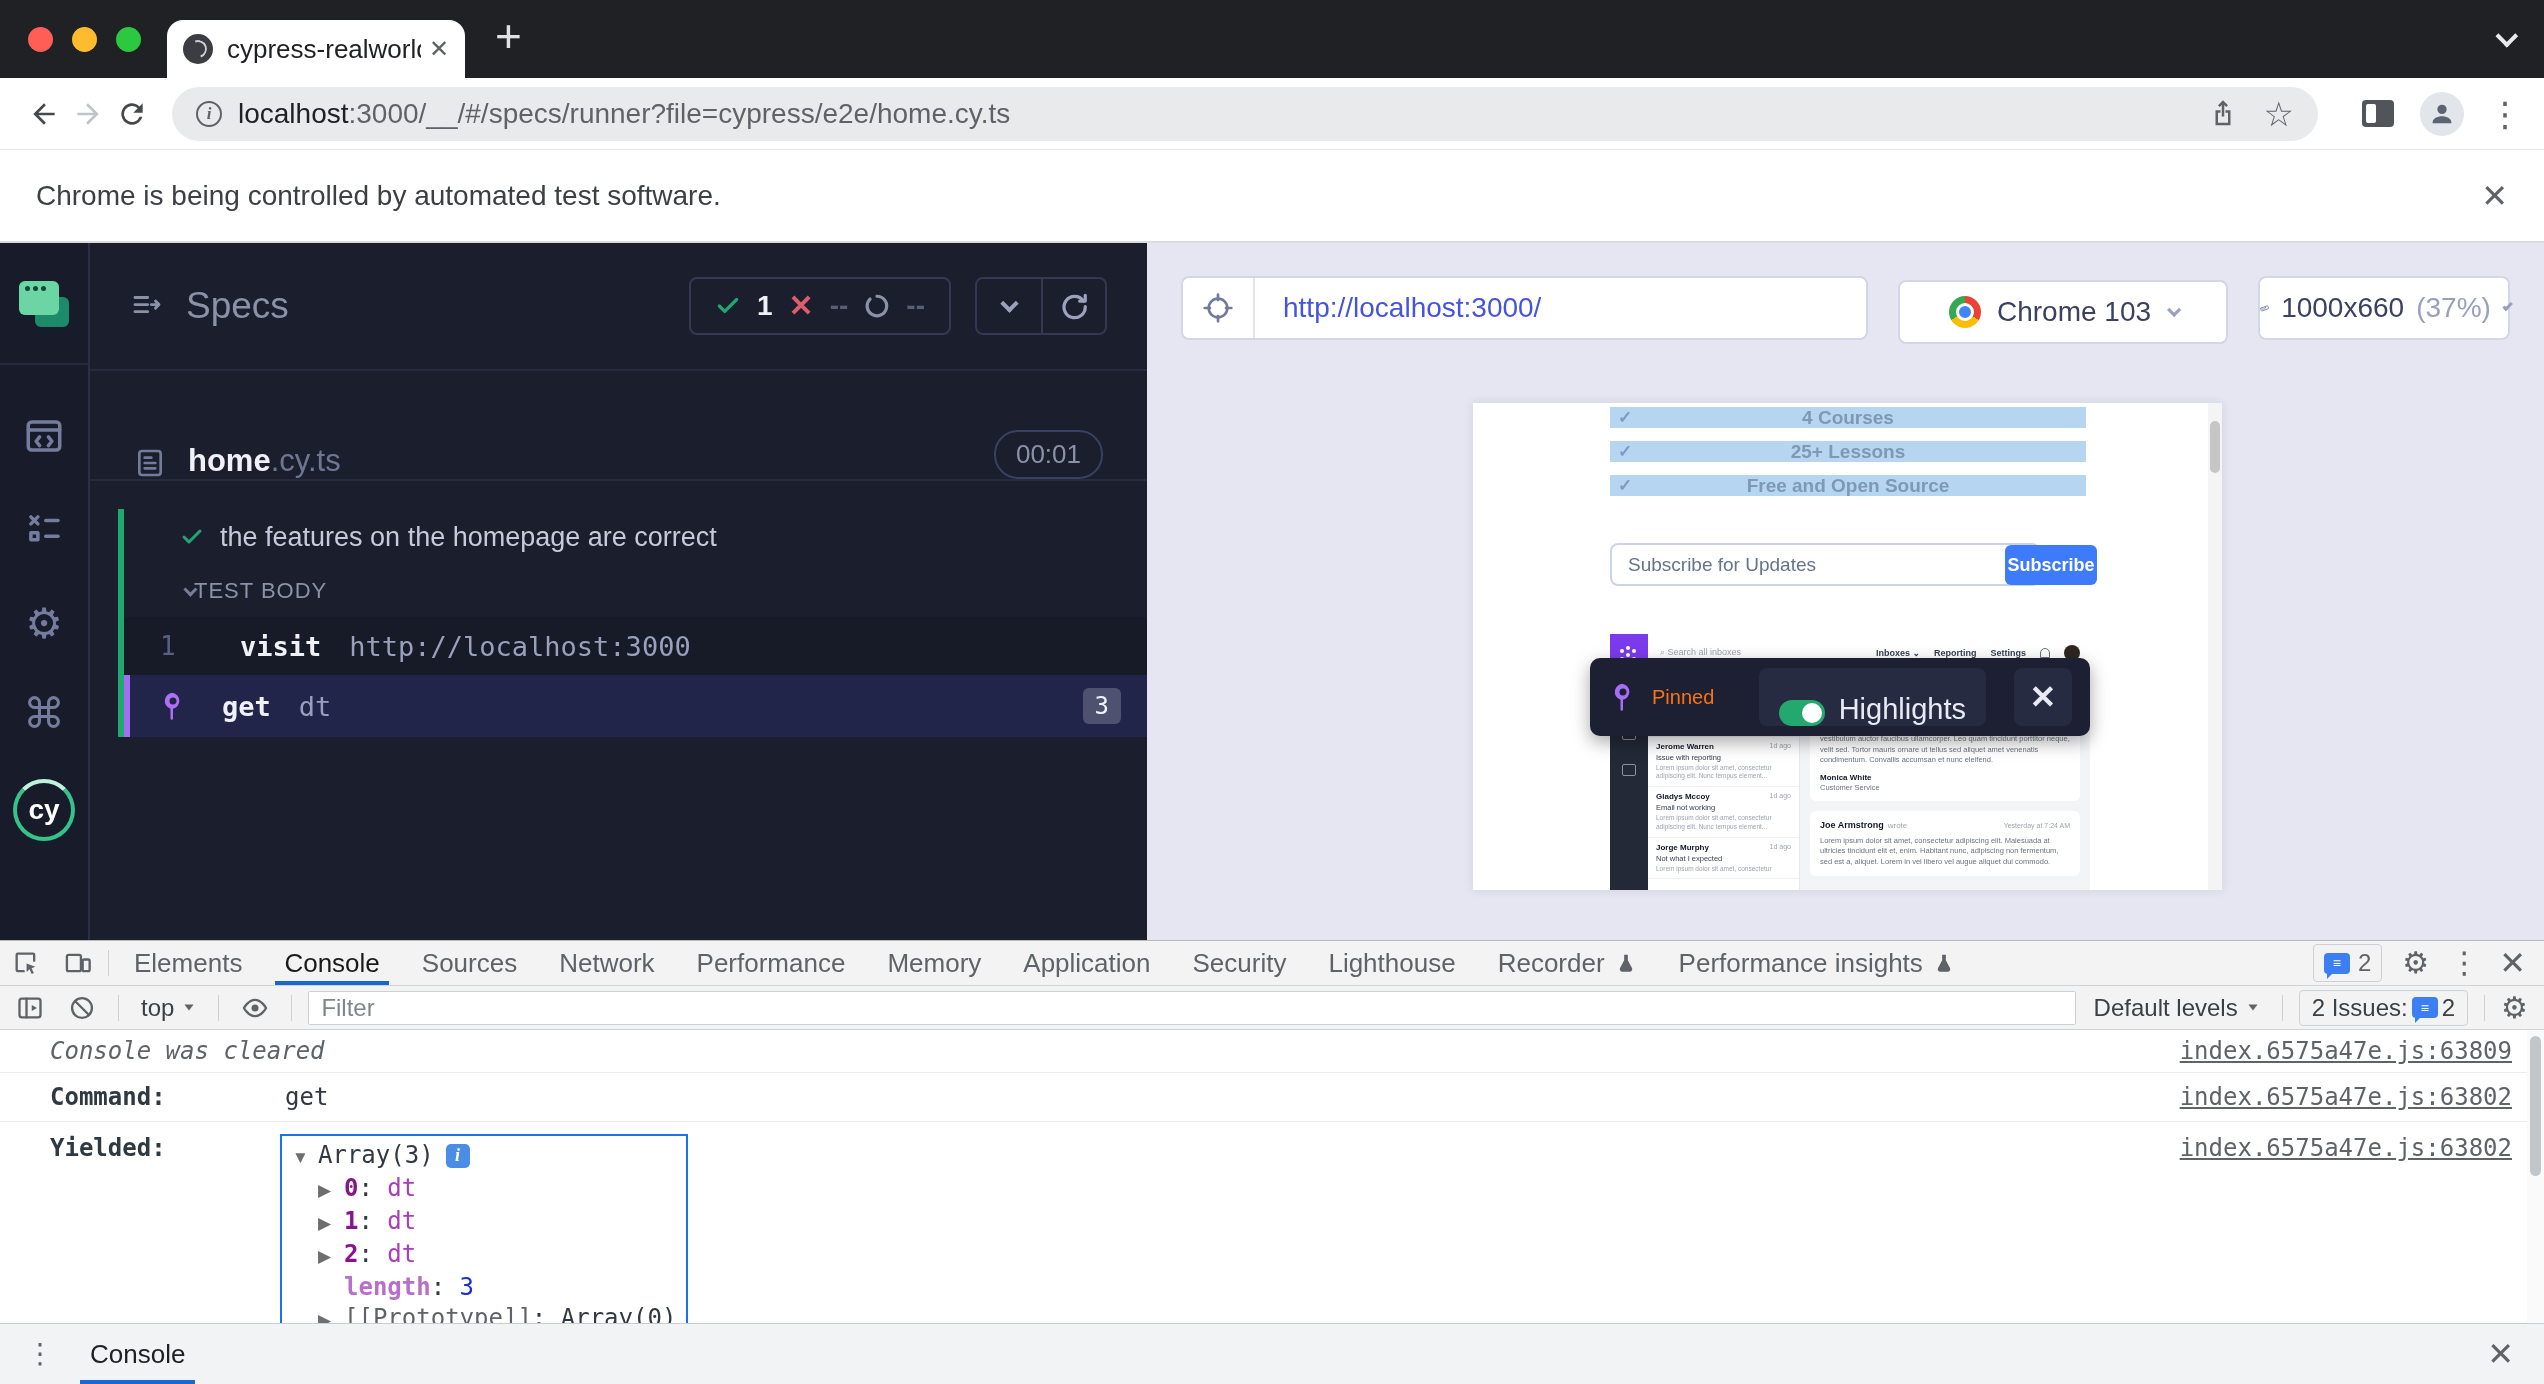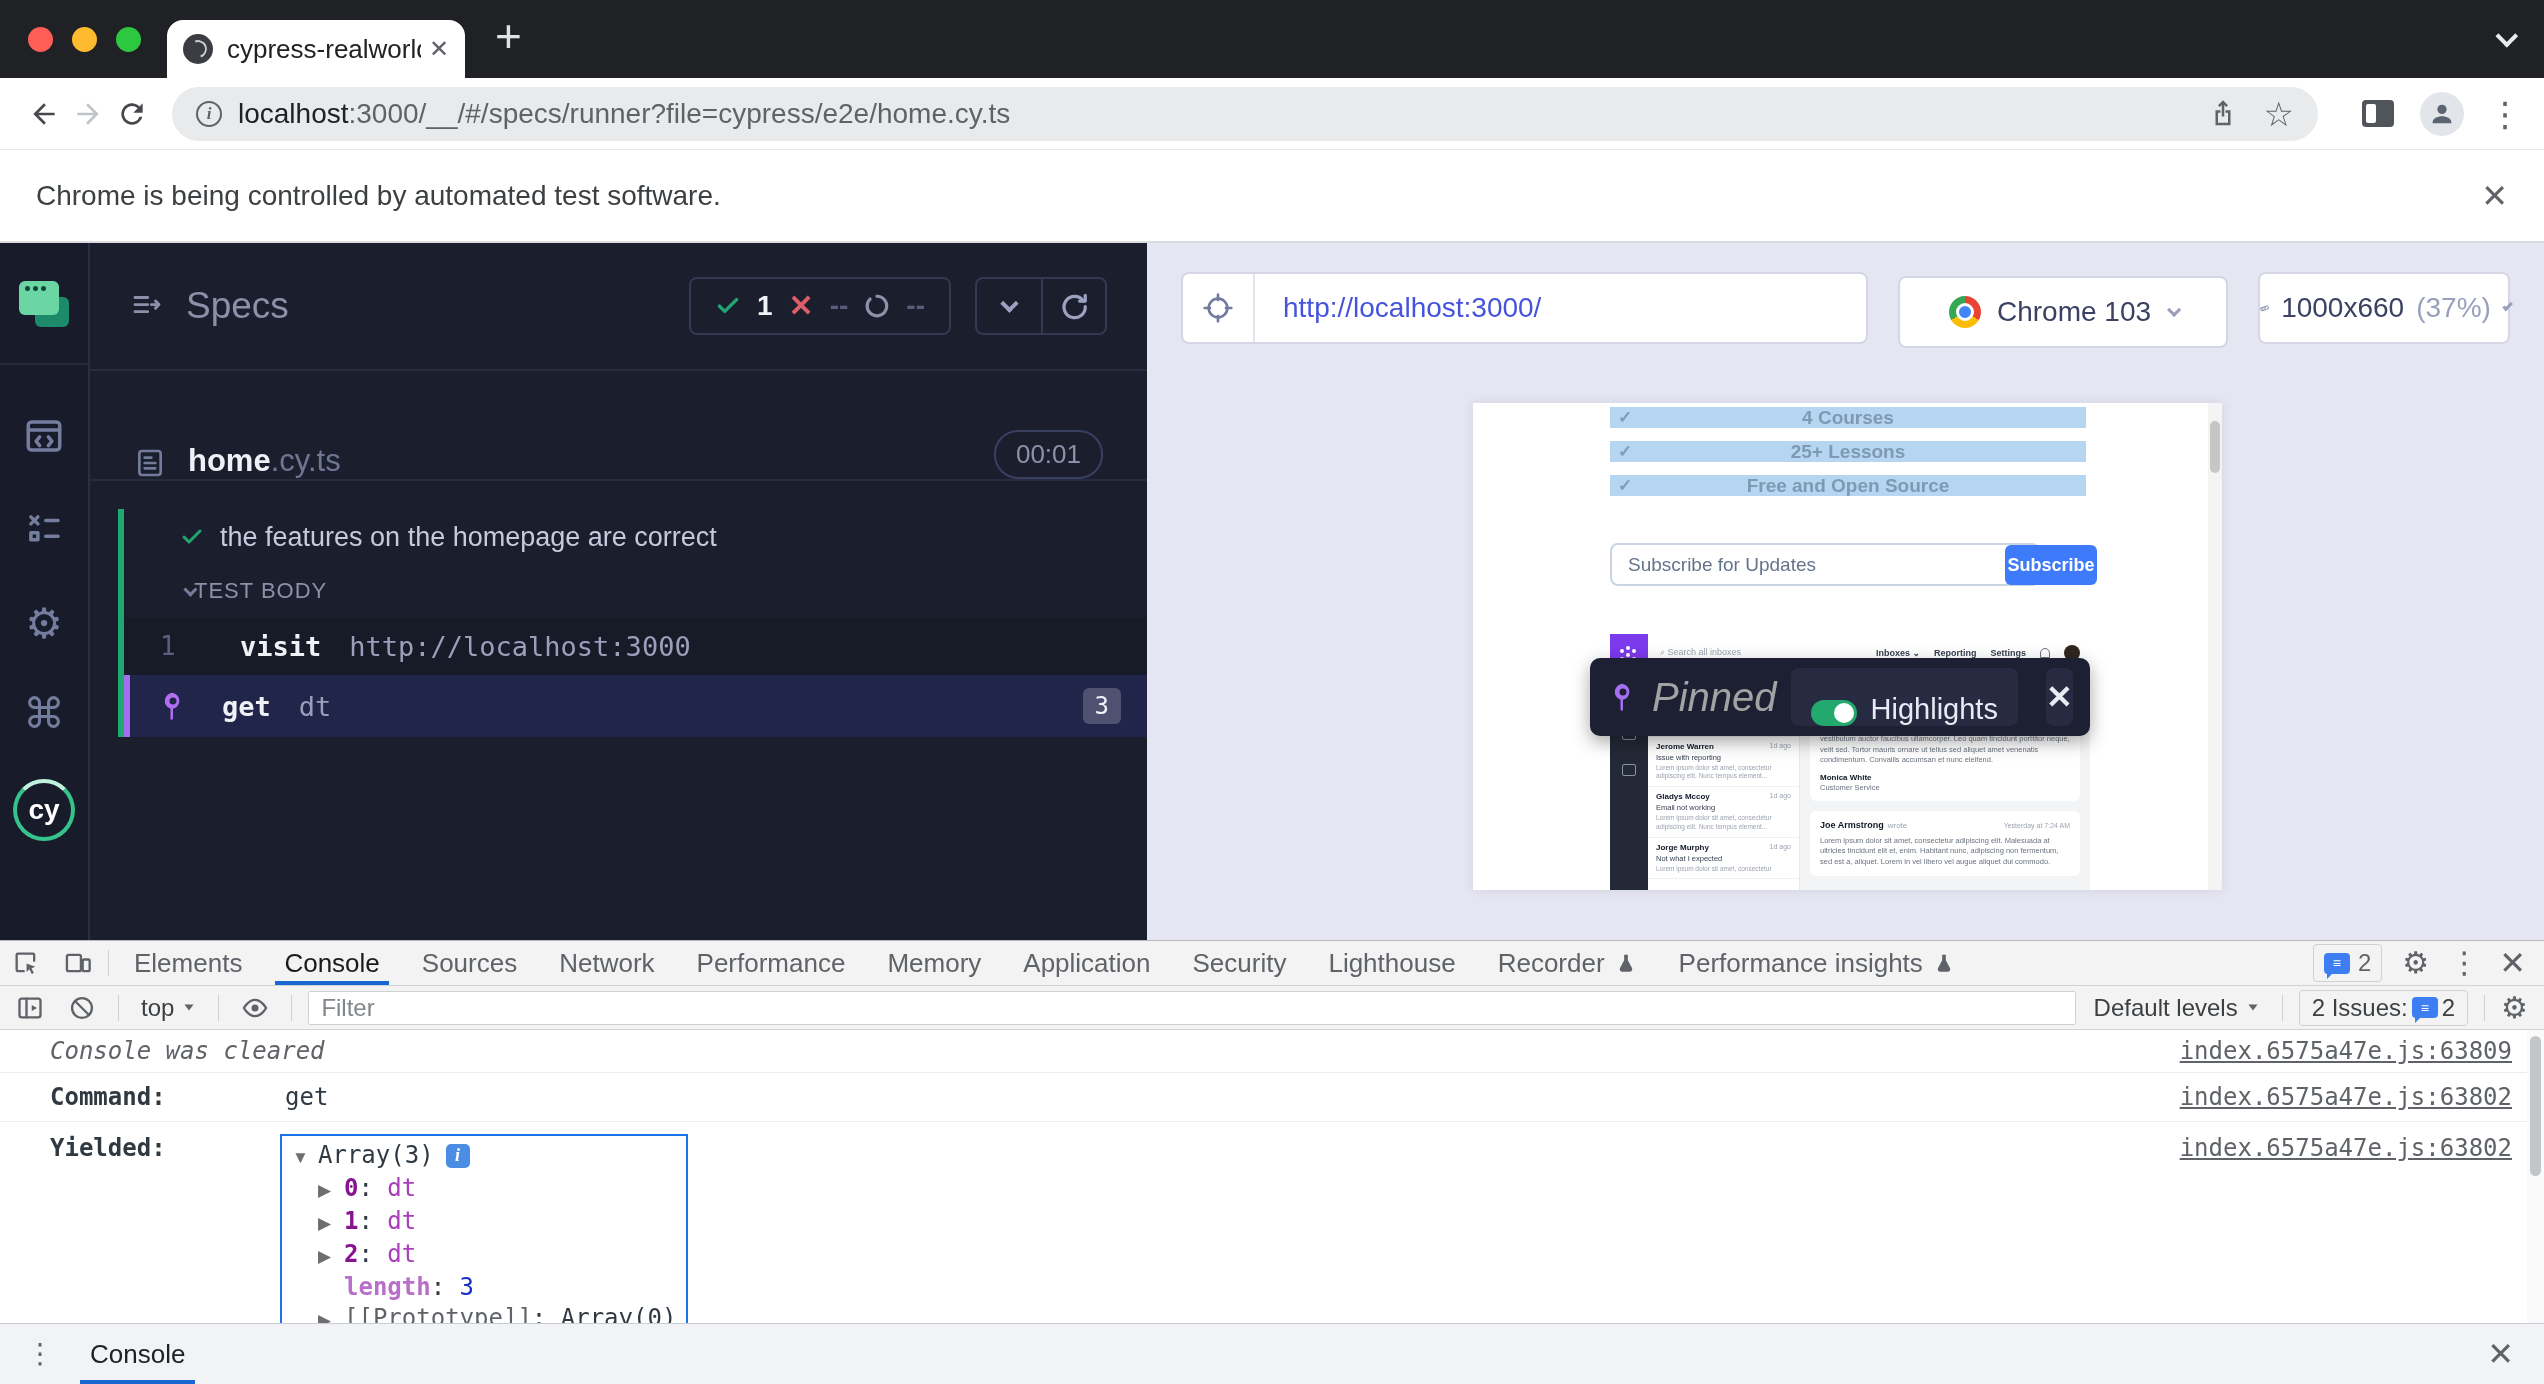--- a/index.html
+++ b/index.html
@@ -92,21 +92,21 @@
   .cmd-num { width:46px; margin-left:36px; font-size:26px; color:#596080; }
   .cmd-name { font-size:27px; font-weight:700; color:#f0f1f7; margin-left:34px; }
   .cmd-arg { font-size:27px; color:#9aa0bc; margin-left:28px; }
   .cmd.sel { height:62px; background:#21254a; border-left:6px solid #a46ef0; }
   .cmd.sel .pin { margin-left:28px; width:30px; height:30px; flex:none; }
   .cmd-badge { margin-left:auto; margin-right:26px; background:rgba(240,242,250,.22); color:#f0f1f7; border-radius:6px; padding:4px 12px; font-size:24px; }
 
   
   .stage { flex:1; background:#e6e6f2; display:flex; flex-direction:column; min-width:0; }
   .stage-controls { height:130px; display:flex; align-items:center; padding:0 34px; gap:30px; flex:none; }
-  .ctl { background:#fff; border:2px solid #d4d6e6; border-radius:8px; height:72px; display:flex; align-items:center; }
+  .ctl { background:#fff; border:2px solid #d4d6e6; border-radius:8px; height:64px; display:flex; align-items:center; }
   .url-ctl { flex:1; min-width:0; }
   .url-ctl-left { width:72px; height:100%; border-right:2px solid #e3e4ee; display:flex; align-items:center; justify-content:center; color:#737b9c; flex:none; }
   .url-ctl-left svg { width:32px; height:32px; }
   .aut-url { padding-left:28px; font-size:28px; color:#4553dd; white-space:nowrap; overflow:hidden; }
   .browser-ctl { width:330px; justify-content:center; gap:16px; flex:none;margin-top:8px; }
   .chrome-logo { width:32px; height:32px; border-radius:50%; background:conic-gradient(#ea4335 0 120deg,#fbbc05 120deg 240deg,#34a853 240deg 360deg); position:relative; flex:none; }
   .chrome-logo::after { content:""; position:absolute; inset:7px; border-radius:50%; background:#4285f4; border:3px solid #fff; }
   .ctl-label { font-size:28px; color:#3b4161; }
   .ctl-dim { font-size:28px; color:#9aa0bc; }
   .chev-ctl { width:10px; height:10px; border-right:3px solid #9aa0bc; border-bottom:3px solid #9aa0bc; transform:rotate(45deg) translateY(-3px); }
@@ -154,21 +154,21 @@
   .card-wrote { font-size:8px; color:#9ca3af; margin-left:4px; flex:1; }
   .card-time { font-size:7px; color:#9ca3af; }
   .card-p { font-size:7.5px; color:#6b7280; margin-top:6px; line-height:1.4; }
   .card-sig { font-size:8px; font-weight:700; color:#111827; margin-top:7px; }
   .card-role { font-size:7.5px; color:#6b7280; margin-top:1px; }
   .aut-scroll { position:absolute; right:0; top:0; width:14px; height:100%; background:#f4f4f4; }
   .aut-thumb { position:absolute; right:2px; top:18px; width:10px; height:52px; background:#c6c6c6; border-radius:5px; }
 
   .tooltip { position:absolute; left:117px; top:255px; width:500px; height:78px; background:#1d2032; border-radius:10px; box-shadow:0 6px 18px rgba(0,0,0,.35); display:flex; align-items:center; padding:0 18px; gap:14px; z-index:5; }
   .tooltip .pin { width:30px; height:30px; flex:none; }
-  .tt-pinned { font-size:40px; color:#a3a3a3;font-style:italic; }
+  .tt-pinned { font-size:20px; color:#f97316; }
   .hl-pill { margin-left:auto; background:#272b41; border-radius:8px; height:58px; display:flex; align-items:flex-end; gap:14px; padding:0 20px; }
   .toggle { width:46px; height:26px; border-radius:13px; background:#23a86d; position:relative; flex:none; }
   .toggle::after { content:""; position:absolute; right:3px; top:3px; width:20px; height:20px; border-radius:50%; background:#fff; }
   .tt-highlights { font-size:29px; color:#e8eaf4; }
   .tt-close { margin-left:14px; width:58px; height:58px; background:#272b41; border-radius:8px; display:flex; align-items:center; justify-content:center; color:#e8eaf4; font-size:32px; font-weight:700; }
 
   
   .devtools { height:383px; border-top:1px solid #b6b9bd; display:flex; flex-direction:column; background:#fff; }
   .dt-tabs { height:45px; background:#f3f3f3; border-bottom:1px solid #d0d3d6; display:flex; align-items:center; flex:none; }
   .dt-ic { width:52px; height:100%; display:flex; align-items:center; justify-content:center; color:#5f6368; flex:none; }

